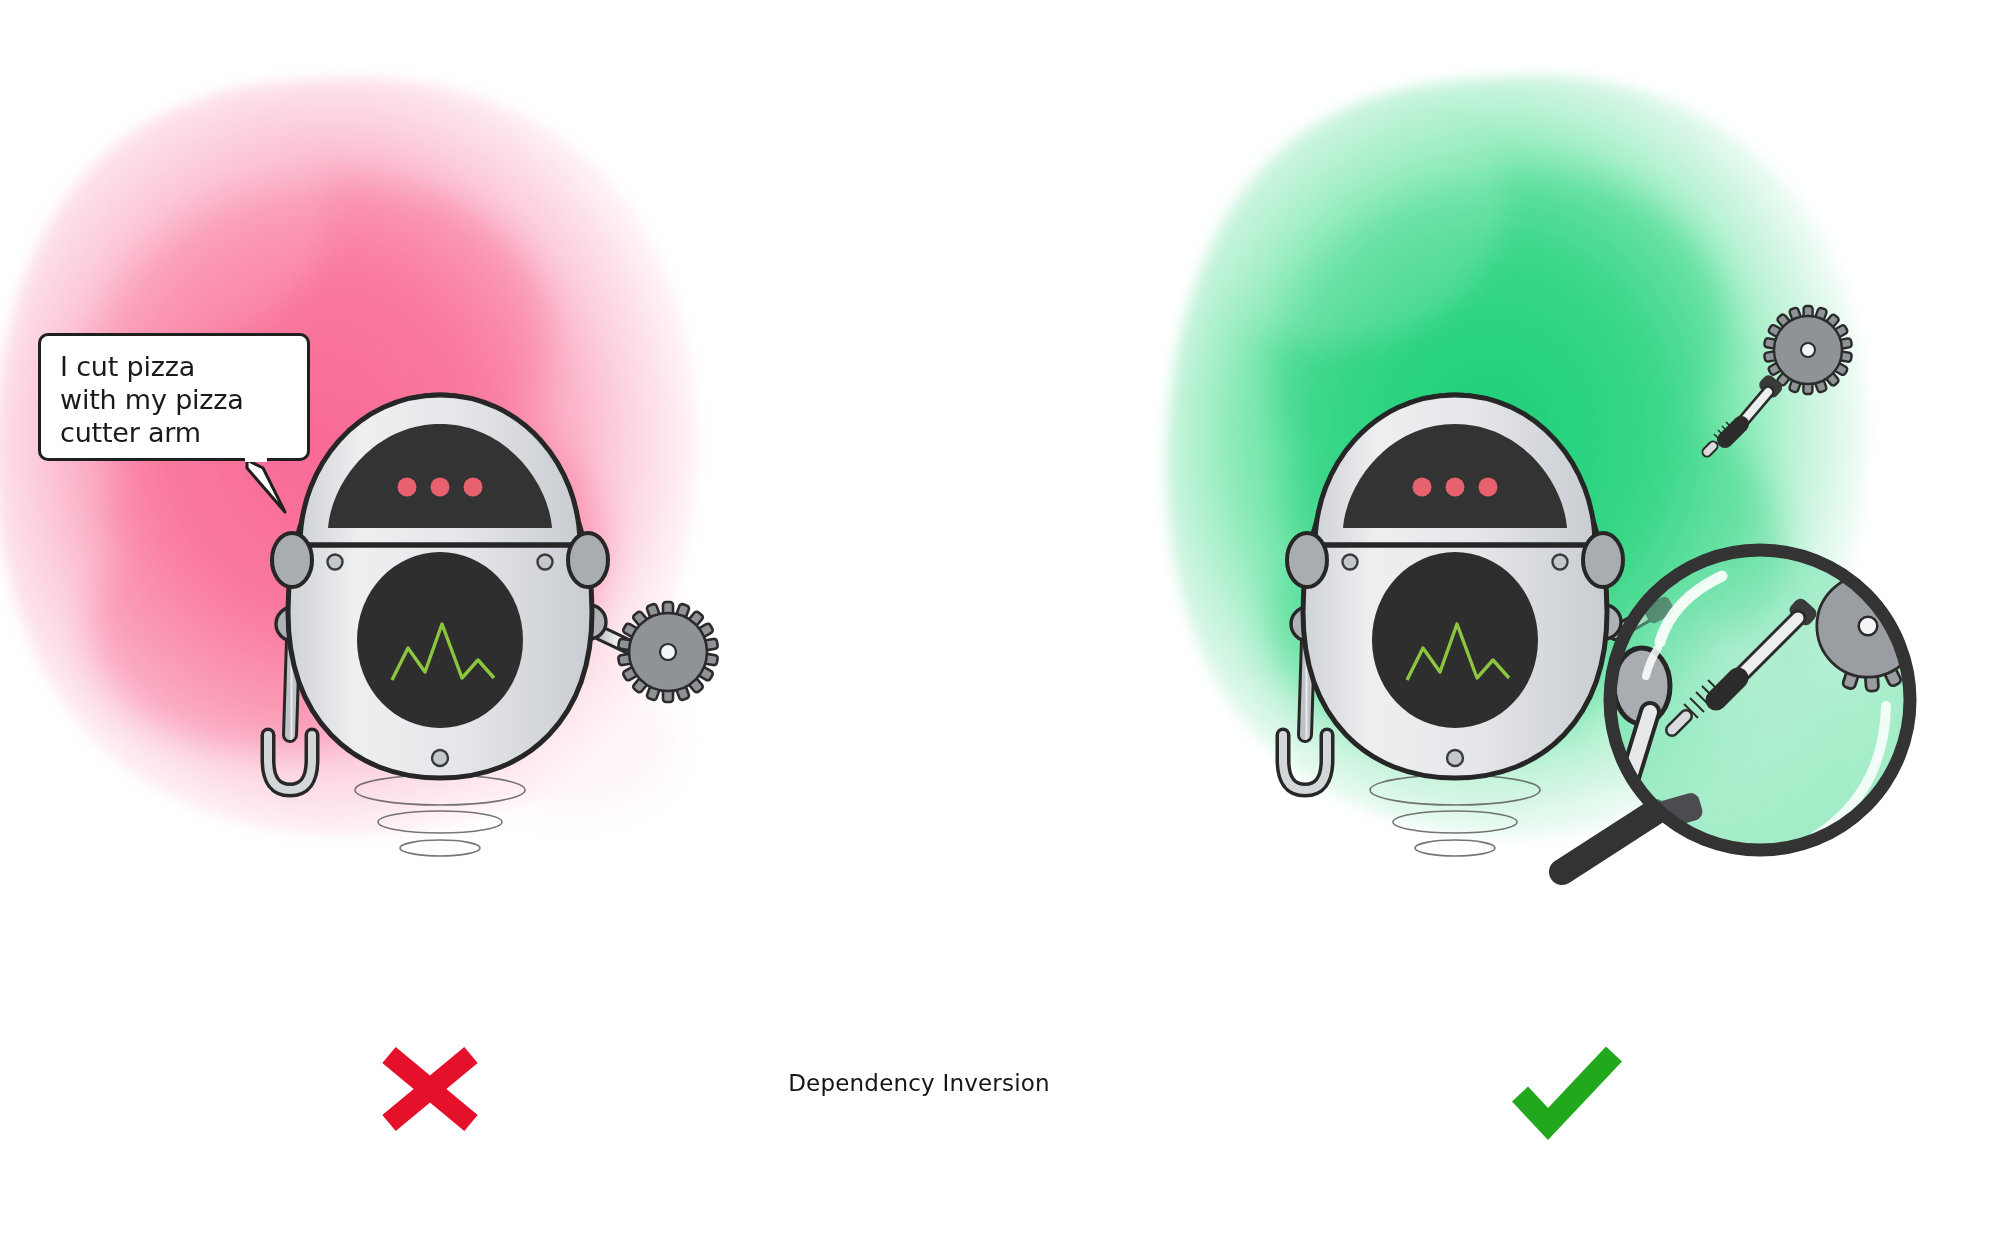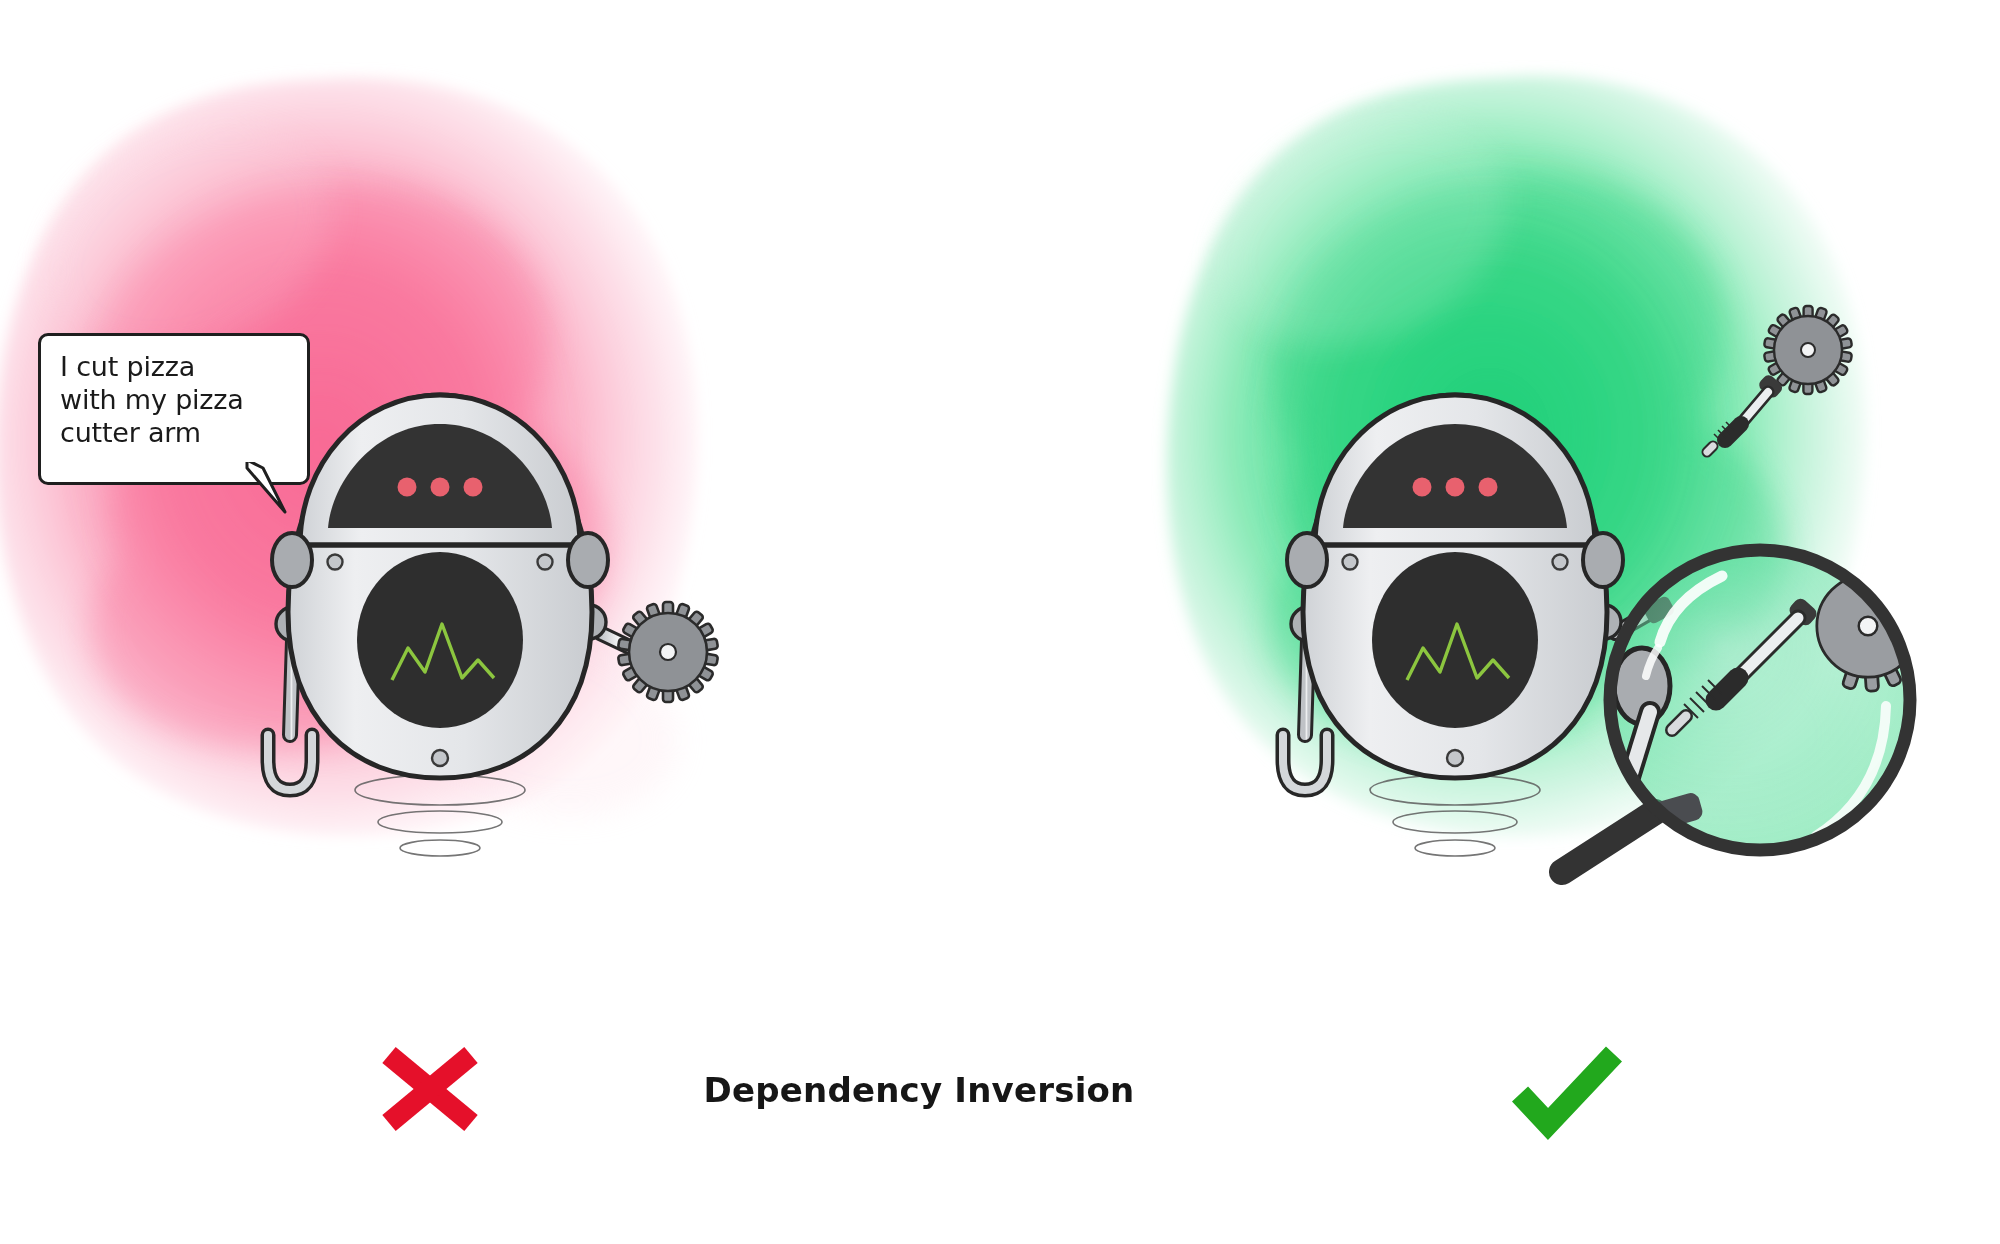--- a/index.html
+++ b/index.html
@@ -58,21 +58,21 @@
     position: absolute;
     background: #ffffff;
     border: 3px solid #1f1f1f;
     border-radius: 10px;
     box-sizing: border-box;
   }
   .bubble-left {
     left: 38px;
     top: 333px;
     width: 272px;
-    height: 152px;
+    height: 128px;
   }
   .bubble-text {
     position: absolute;
     left: 19px;
     top: 14px;
     right: 10px;
     font-size: 27px;
     line-height: 33px;
     color: #1a1a1a;
     font-family: "DejaVu Sans", "Liberation Sans", sans-serif;
@@ -86,25 +86,24 @@
     overflow: visible;
   }
   .tail-left  { left: 245px; top: 460px; }
 
   .caption {
     position: absolute;
     left: 0;
     top: 1070px;
     width: 1838px;
     text-align: center;
-    font-size: 34px;
+    font-size: 23px;
     color: #161616;
     font-family: "DejaVu Sans", "Liberation Sans", sans-serif;
     letter-spacing: 0.2px;
-    font-weight: bold;
   }
   .verdict {
     position: absolute;
     width: 110px;
     height: 110px;
   }
   .verdict-bad  { left: 375px;  top: 1035px; }
   .verdict-good { left: 1512px; top: 1032px; }
 </style>
 </head>

